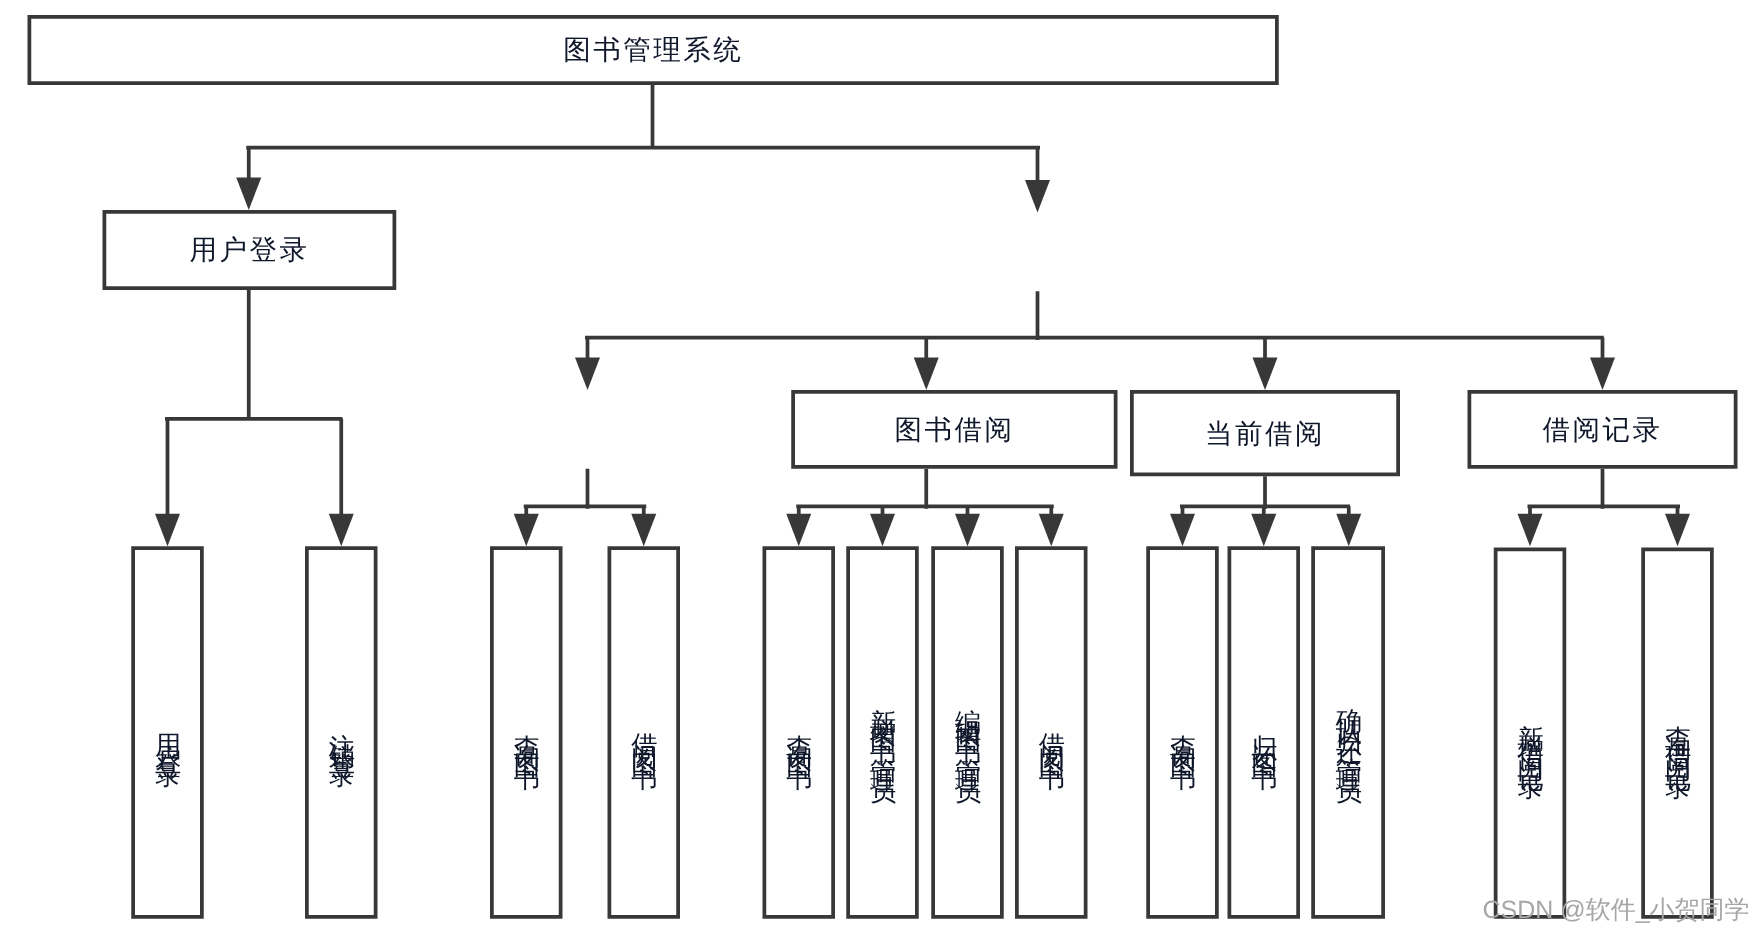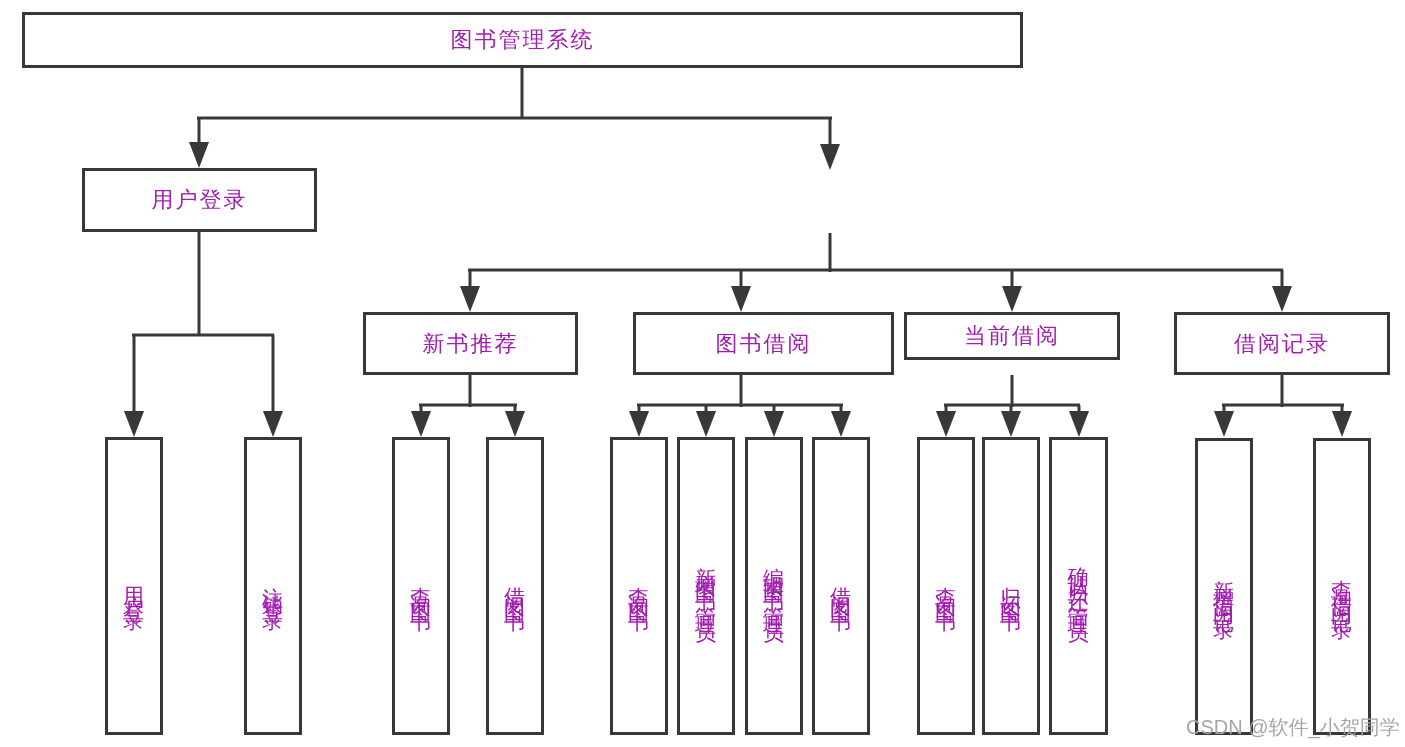--- a/index.html
+++ b/index.html
@@ -22,21 +22,21 @@
     z-index: 1;
   }
   .box {
     position: absolute;
     box-sizing: border-box;
     background: #ffffff;
     border: 3px solid #383838;
     display: flex;
     align-items: center;
     justify-content: center;
-    color: #a21caf;
+    color: #0f172a;
     z-index: 2;
   }
   .box.h span {
     font-size: 22px;
     letter-spacing: 2px;
     white-space: nowrap;
   }
   .box.v span {
     writing-mode: vertical-rl;
     text-orientation: mixed;
@@ -125,27 +125,24 @@
   </svg>
 
   <div class="box h" style="left:22px; top:12px; width:1001px; height:56px">
     <span>图书管理系统</span>
   </div>
 
   <div class="box h" style="left:82px; top:168px; width:235px; height:64px">
     <span>用户登录</span>
   </div>
 
-  <div class="box h" style="left:363px; top:312px; width:215px; height:63px">
-    <span>新书推荐</span>
-  </div>
   <div class="box h" style="left:633px; top:312px; width:261px; height:63px">
     <span>图书借阅</span>
   </div>
-  <div class="box h" style="left:904px; top:312px; width:216px; height:48px">
+  <div class="box h" style="left:904px; top:312px; width:216px; height:69px">
     <span>当前借阅</span>
   </div>
   <div class="box h" style="left:1174px; top:312px; width:216px; height:63px">
     <span>借阅记录</span>
   </div>
 
   <div class="box v" style="left:105px; top:437px; width:58px; height:298px">
     <span>用户登录</span>
   </div>
   <div class="box v" style="left:244px; top:437px; width:58px; height:298px">

